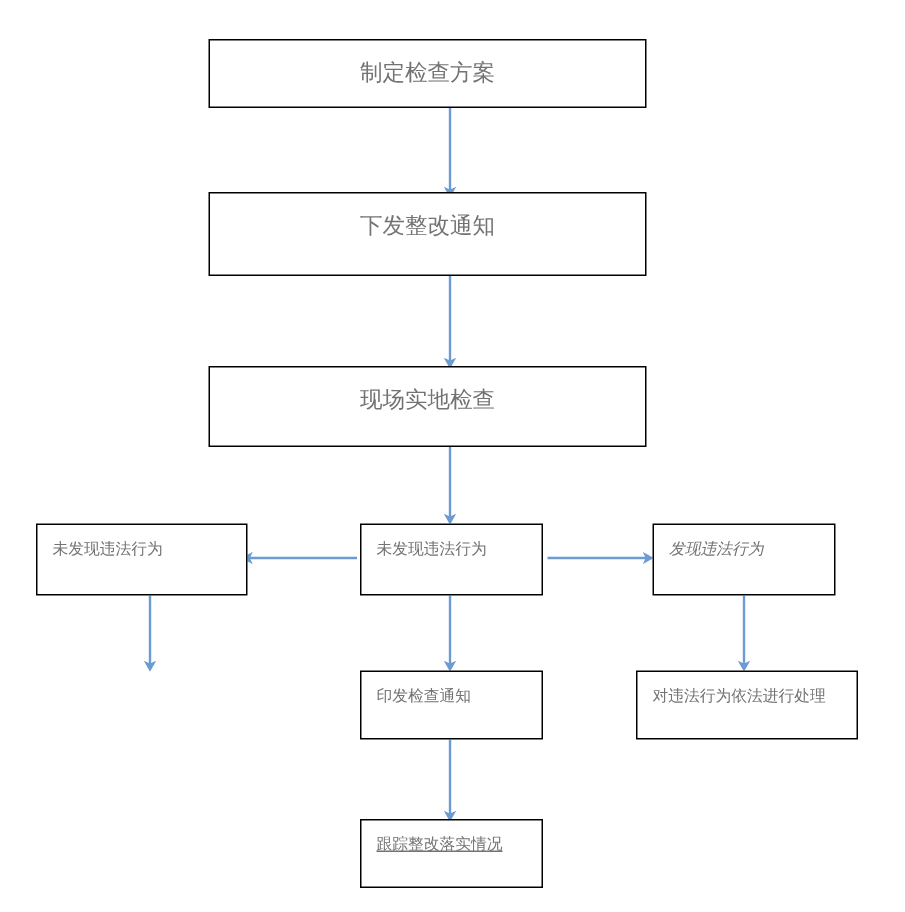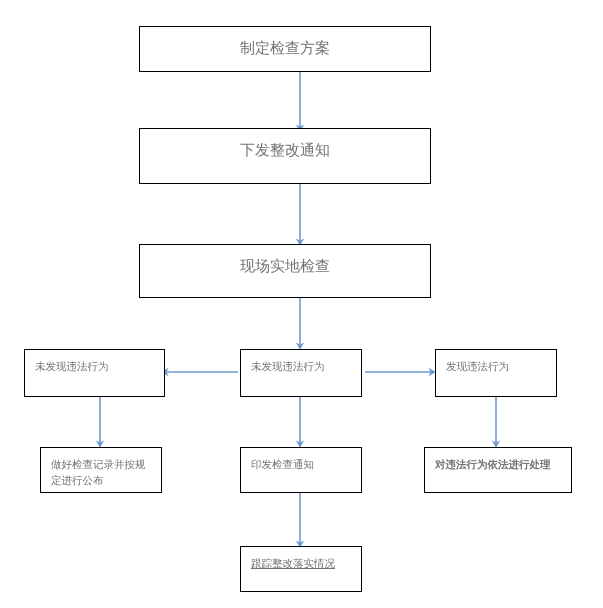--- a/index.html
+++ b/index.html
@@ -104,34 +104,30 @@
   </div>
 
   <div class="node small" style="left:24px; top:349px; width:141px; height:48px;">
     <span class="label">未发现违法行为</span>
   </div>
 
   <div class="node small" style="left:240px; top:349px; width:122px; height:48px;">
     <span class="label">未发现违法行为</span>
   </div>
 
-  <div class="node small" style="left:435px; top:349px; width:122px; height:48px;">
+  <div class="node small" style="left:435px; top:349px; width:122px; height:48px;font-style:italic;">
     <span class="label">发现违法行为</span>
   </div>
 
-  <div class="node small" style="left:40px; top:447px; width:122px; height:46px;">
-    <span class="label">做好检查记录并按规
-定进行公布</span>
-  </div>
 
   <div class="node small" style="left:240px; top:447px; width:122px; height:46px;">
     <span class="label">印发检查通知</span>
   </div>
 
-  <div class="node small" style="left:424px; top:447px; width:148px; height:46px;font-weight:bold;">
+  <div class="node small" style="left:424px; top:447px; width:148px; height:46px;">
     <span class="label">对违法行为依法进行处理</span>
   </div>
 
   <div class="node small" style="left:240px; top:546px; width:122px; height:46px;text-decoration:underline;">
     <span class="label">跟踪整改落实情况</span>
   </div>
 
 </div>
 
 </body></html>

